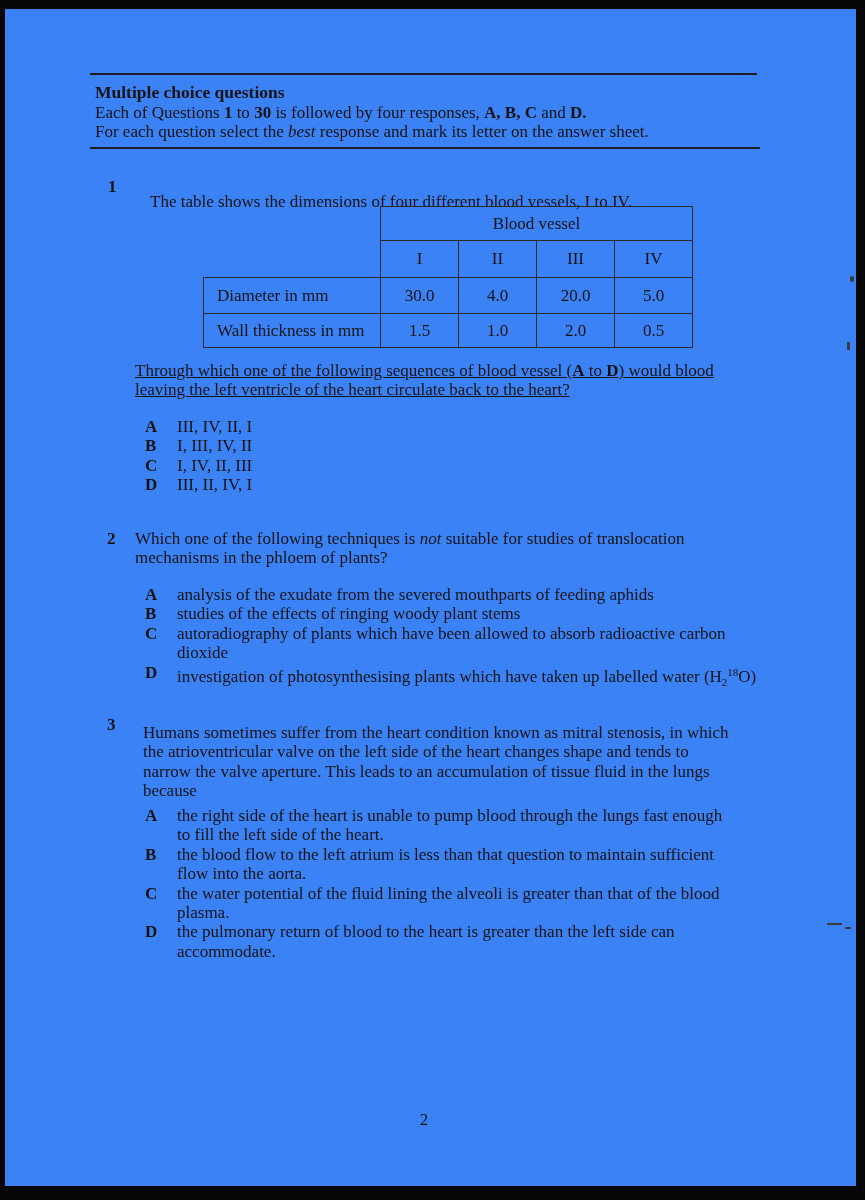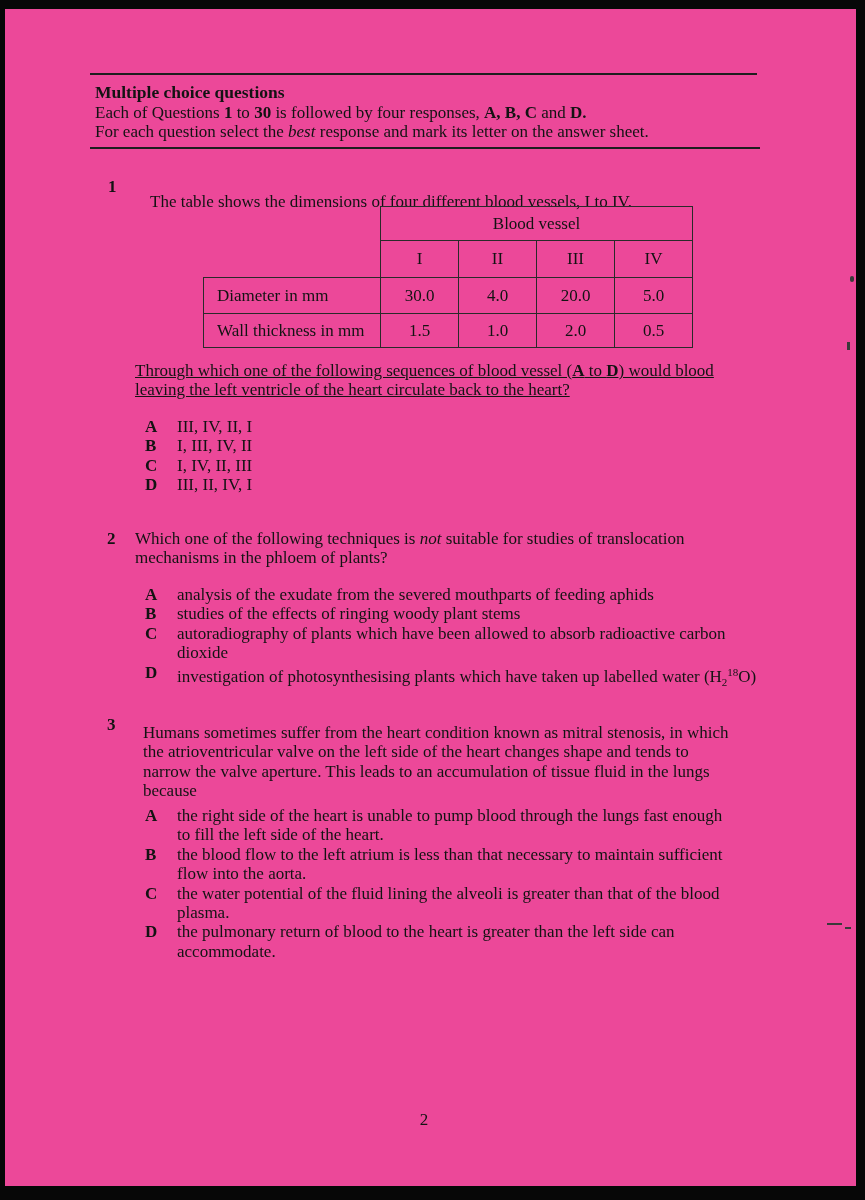--- a/index.html
+++ b/index.html
@@ -1,19 +1,19 @@
 <!DOCTYPE html>
 <html><head>
 <meta charset="utf-8">
 <style>
   html,body{margin:0;padding:0;background:#e8e8e6;}
   .sheet{
     position:relative;
     width:865px;height:1200px;
-    background:#ec4899;
+    background:#3b82f6;
     font-family:"Liberation Serif","DejaVu Serif",serif;
     font-size:17px;line-height:19.4px;
     color:#131313;
     overflow:hidden;
   }
   
   .edge{position:absolute;background:#070707;}
   .edge.top{left:0;top:0;width:865px;height:9px;}
   .edge.bottom{left:0;top:1186px;width:865px;height:14px;}
   .edge.left{left:0;top:0;width:5px;height:1200px;}
@@ -174,21 +174,21 @@
   <span class="qnum" id="q3-num">3</span>
   <p class="qtext" id="q3-stem" style="margin:8px">Humans sometimes suffer from the heart condition known as mitral stenosis, in which the atrioventricular valve on the left side of the heart changes shape and tends to narrow the valve aperture. This leads to an accumulation of tissue fluid in the lungs because</p>
 
   <div id="q3-options">
     <div class="opt">
       <span class="opt-letter">A</span>
       <span class="opt-text">the right side of the heart is unable to pump blood through the lungs fast enough to fill the left side of the heart.</span>
     </div>
     <div class="opt">
       <span class="opt-letter">B</span>
-      <span class="opt-text">the blood flow to the left atrium is less than that necessary to maintain sufficient flow into the aorta.</span>
+      <span class="opt-text">the blood flow to the left atrium is less than that question to maintain sufficient flow into the aorta.</span>
     </div>
     <div class="opt">
       <span class="opt-letter">C</span>
       <span class="opt-text">the water potential of the fluid lining the alveoli is greater than that of the blood plasma.</span>
     </div>
     <div class="opt">
       <span class="opt-letter">D</span>
       <span class="opt-text">the pulmonary return of blood to the heart is greater than the left side can accommodate.</span>
     </div>
   </div>

